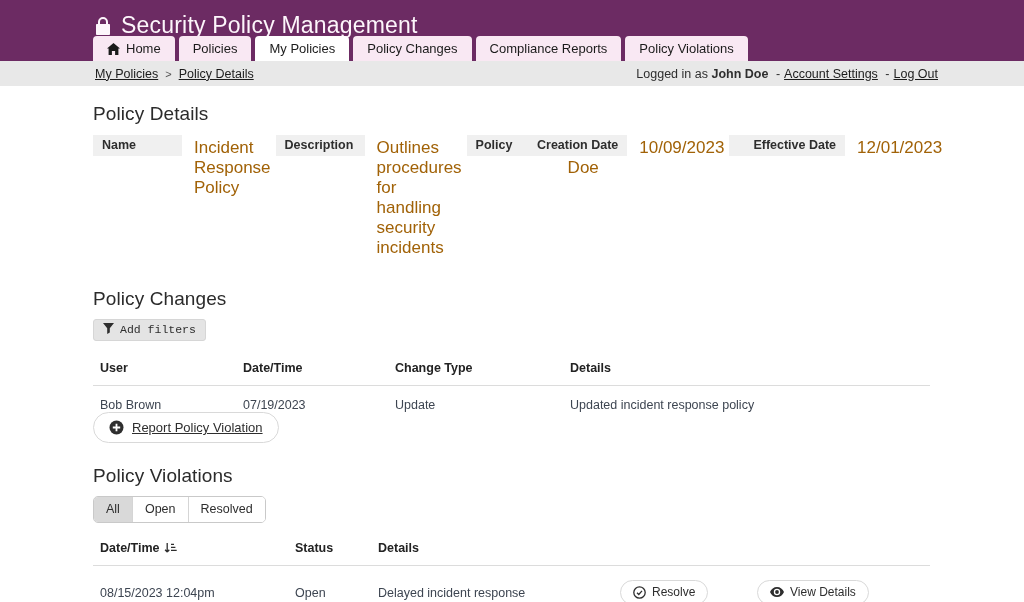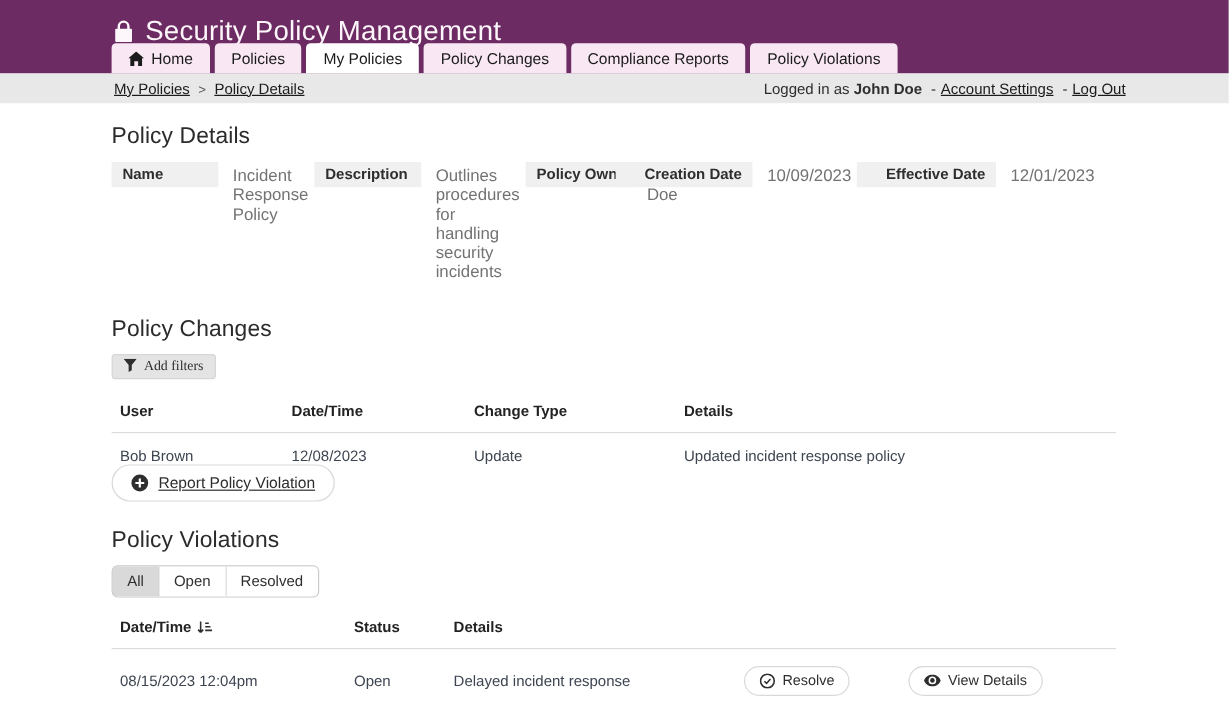--- a/index.html
+++ b/index.html
@@ -33,27 +33,27 @@
 
   
   .details-wrap { display:flex; margin-top:10px; }
   .details-col { display:flex; gap:5px; }
   .details-col.left { width:420px; }
   .field-row { display:flex; align-items:flex-start; }
   .field-label { background:#f0f0f0; font-weight:bold; font-size:12.5px; color:#2e2e2e;
     padding:3px 9px 4px; white-space:nowrap; }
   .left .field-label { min-width:89px; }
   .rightcol .field-label { min-width:107px;padding-left:24px; }
-  .field-value { font-size:14px; padding:3px 0 4px 12px; color:#737373; }
+  .field-value { font-size:17px; padding:3px 0 4px 12px; color:#a16207; }
 
   
   .pc-heading { margin-top:26px; }
   .filter-btn { margin-top:9px; display:inline-flex; align-items:flex-start; gap:6px;
     background:#e4e4e4; border:1px solid #d6d6d6; border-radius:3px; padding:3px 9px 4px;
-    font-size:11.5px; color:#2e2e2e; cursor:pointer; font-family:Liberation Serif, serif; }
+    font-size:11.5px; color:#2e2e2e; cursor:pointer; font-family:Liberation Mono, monospace; }
 
   .tbl { margin-top:20px; }
   .tbl-head { display:grid; font-size:12.5px; font-weight:bold; color:#232323; padding:0 7px; }
   .tbl-head.changes { grid-template-columns:143px 152px 175px 1fr; }
   .tbl-rule { border-bottom:1px solid #dcdcdc; margin-top:10px; }
   .tbl-row { display:grid; align-items:center; font-size:12.5px; color:#3d4551; padding:12px 7px 0; }
   .tbl-row.changes { grid-template-columns:143px 152px 175px 1fr; }
 
   
   .report-btn { display:inline-flex; align-items:center; gap:8px;
@@ -177,21 +177,21 @@
   <div class="tbl">
     <div class="tbl-head changes">
       <span>User</span>
       <span>Date/Time</span>
       <span>Change Type</span>
       <span>Details</span>
     </div>
     <div class="tbl-rule"></div>
     <div class="tbl-row changes">
       <span>Bob Brown</span>
-      <span>12/08/2023</span>
+      <span>07/19/2023</span>
       <span>Update</span>
       <span>Updated incident response policy</span>
     </div>
   </div>
 
   
   <div>
     <button class="report-btn">
       <span class="icon">
         <svg width="15" height="15" viewBox="0 0 15 15">

